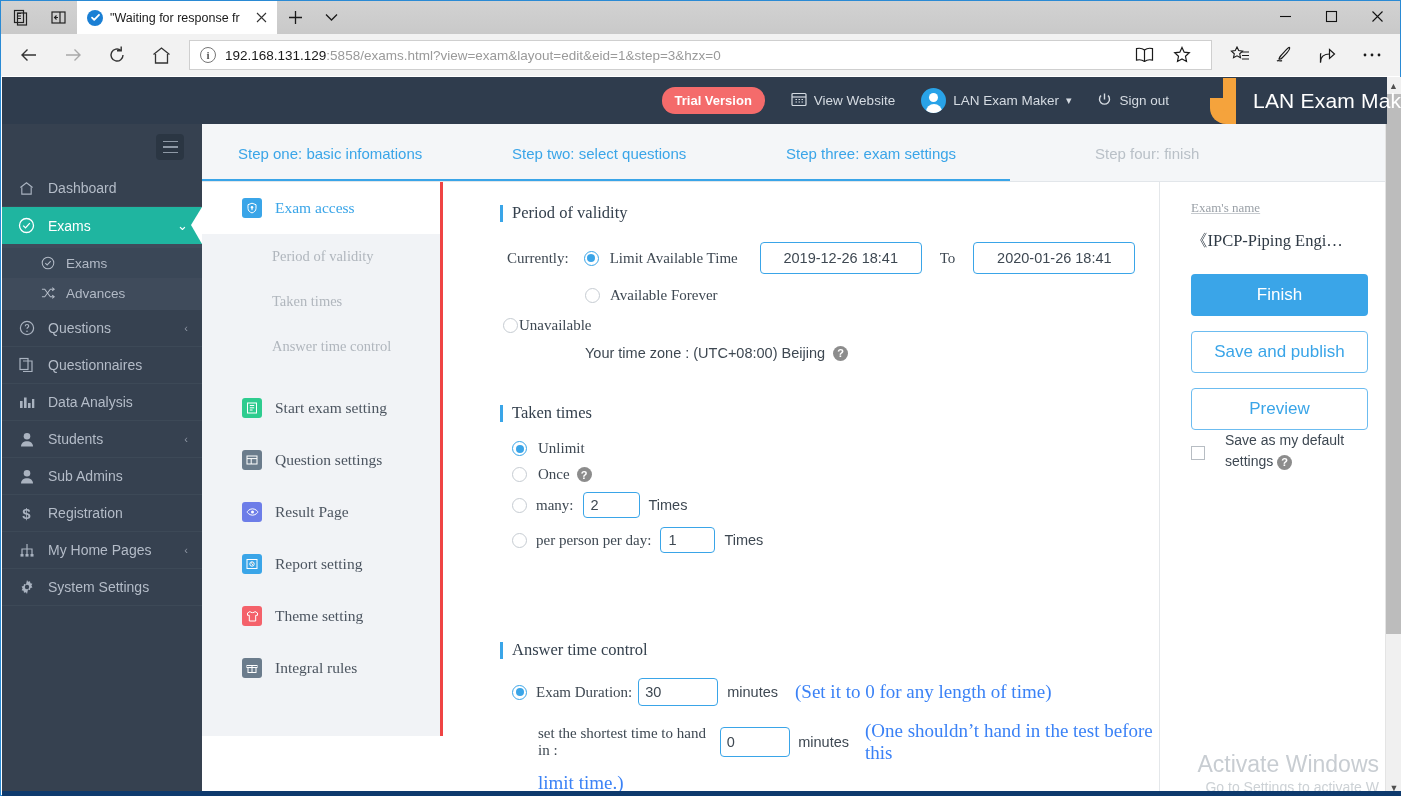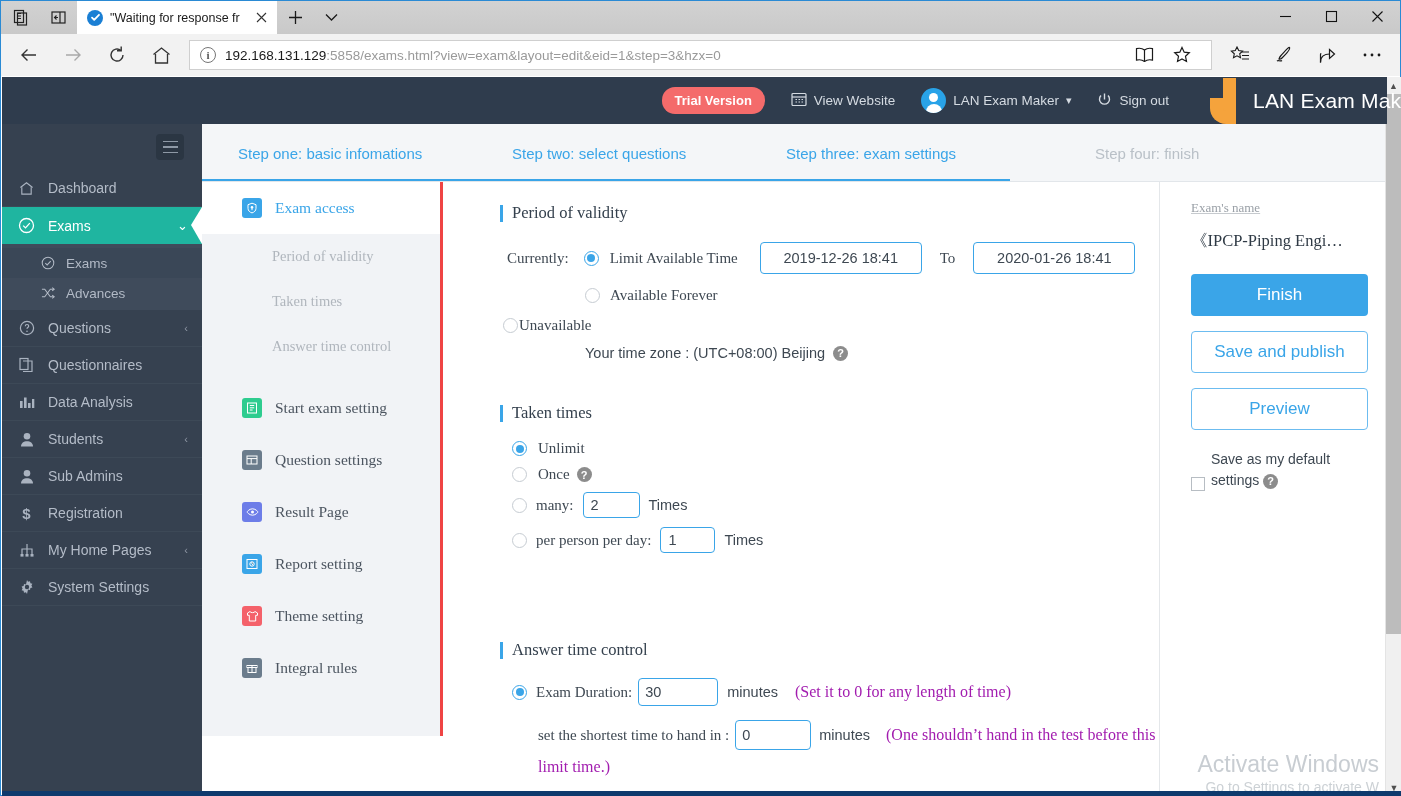--- a/index.html
+++ b/index.html
@@ -329,21 +329,21 @@
     display: flex; align-items: center;
   }
   .qmark {
     width: 15px; height: 15px; border-radius: 50%;
     background: #8c8c8c; color: #fff;
     font-size: 11px; font-weight: bold;
     display: inline-flex; align-items: center; justify-content: center;
     font-family: "Liberation Sans", sans-serif;
     vertical-align: middle;
   }
-  .hint { font-size: 16px; color: #a21caf; }
+  .hint { font-size: 19px; color: #3b82f6; }
 
   
   #rightpanel {
     position: absolute; left: 1157px; top: 105px;
     width: 228px; height: 614px;
     background: #ffffff;
     border-left: 1px solid #e4e7ea;
     padding: 18px 19px 0 31px;
   }
   #rightpanel .rp-lbl {
@@ -359,22 +359,21 @@
   }
   .rp-btn {
     display: flex; align-items: center; justify-content: center;
     height: 42px; border-radius: 4px;
     font-size: 17px;
     margin-top: 15px;
   }
   .rp-btn.primary { background: #3aa5e8; color: #fff; margin-top: 22px; }
   .rp-btn.ghost { background:#fff; border: 1px solid #6cbcf0; color: #3aa5e8; }
   #rp-check-row {
-    display: flex; align-items: flex-end; gap: 6px;
-    margin-top: 19px;
+    display: flex; align-items: center; gap: 20px;
     font-size: 14px; color: #3e4852;
     line-height: 1.5;
   }
   #rp-check-row .cbox {
     width: 14px; height: 14px; flex: 0 0 14px;
     border: 1px solid #b7bdc3; background: #fff; margin-top: 3px;
   }
 
   
   #watermark {

